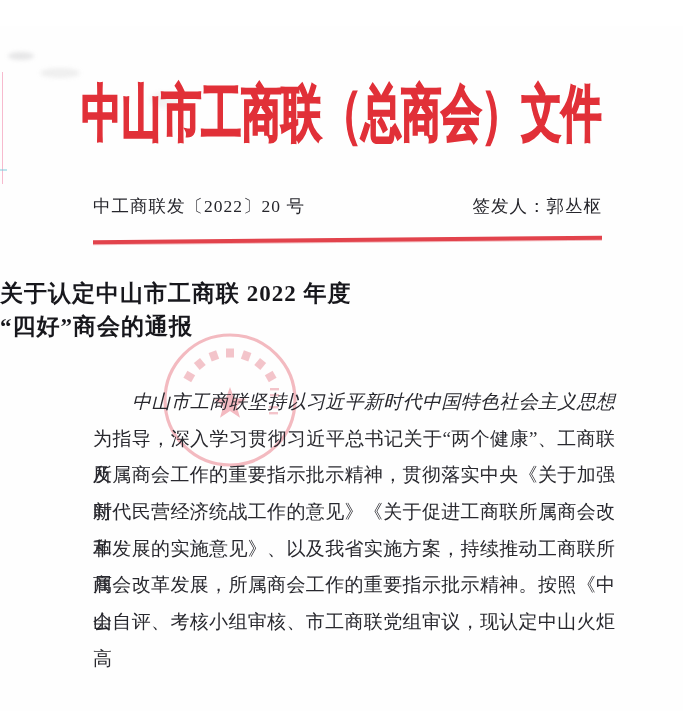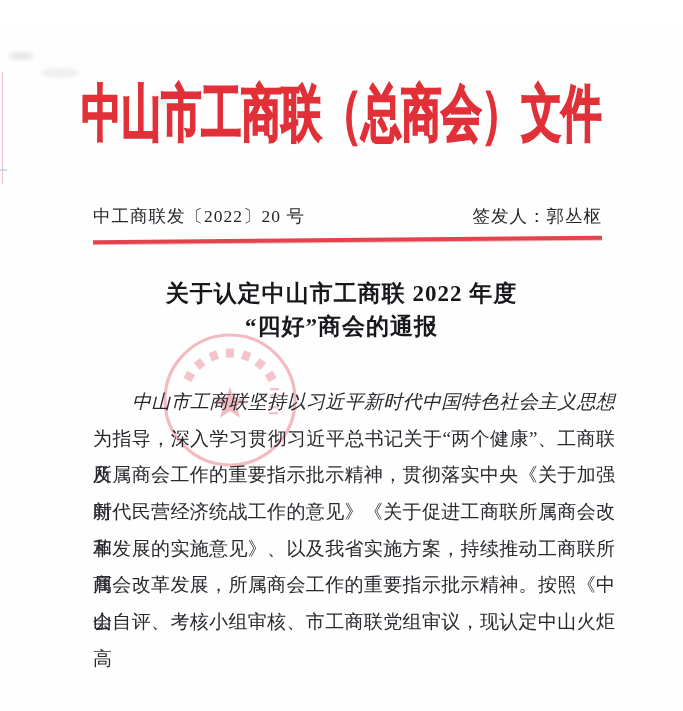--- a/index.html
+++ b/index.html
@@ -27,35 +27,35 @@
     font-size:40px;line-height:1;font-weight:900;
     letter-spacing:0px;
     color:#e13038;
     -webkit-text-stroke:1.3px #e13038;
     transform:scale(1.0,1.52);
     transform-origin:50% 0%;
     white-space:nowrap;
   }
 
   .meta-row{
-    position:absolute;left:93px;top:178px;width:509px;
+    position:absolute;left:93px;top:168px;width:509px;
     display:flex;justify-content:space-between;align-items:baseline;
     font-size:17.5px;color:#26262c;letter-spacing:1px;
   }
 
   .red-rule{
     position:absolute;left:93px;top:212px;width:509px;height:4px;
     background:#e2434c;
     transform:rotate(-0.5deg);
     box-shadow:0 1px 0 rgba(226,67,76,.35);
   }
 
   .doc-title{
     position:absolute;left:0;top:251px;width:100%;
-    text-align:center;font-weight:700;color:#17171c;
+    font-weight:700;color:#17171c;
     font-size:23px;line-height:33px;letter-spacing:1px;
   }
 
   
   .seal{
     position:absolute;left:156px;top:300px;width:148px;height:148px;
     opacity:.8;filter:blur(.5px);
     pointer-events:none;
   }
 

